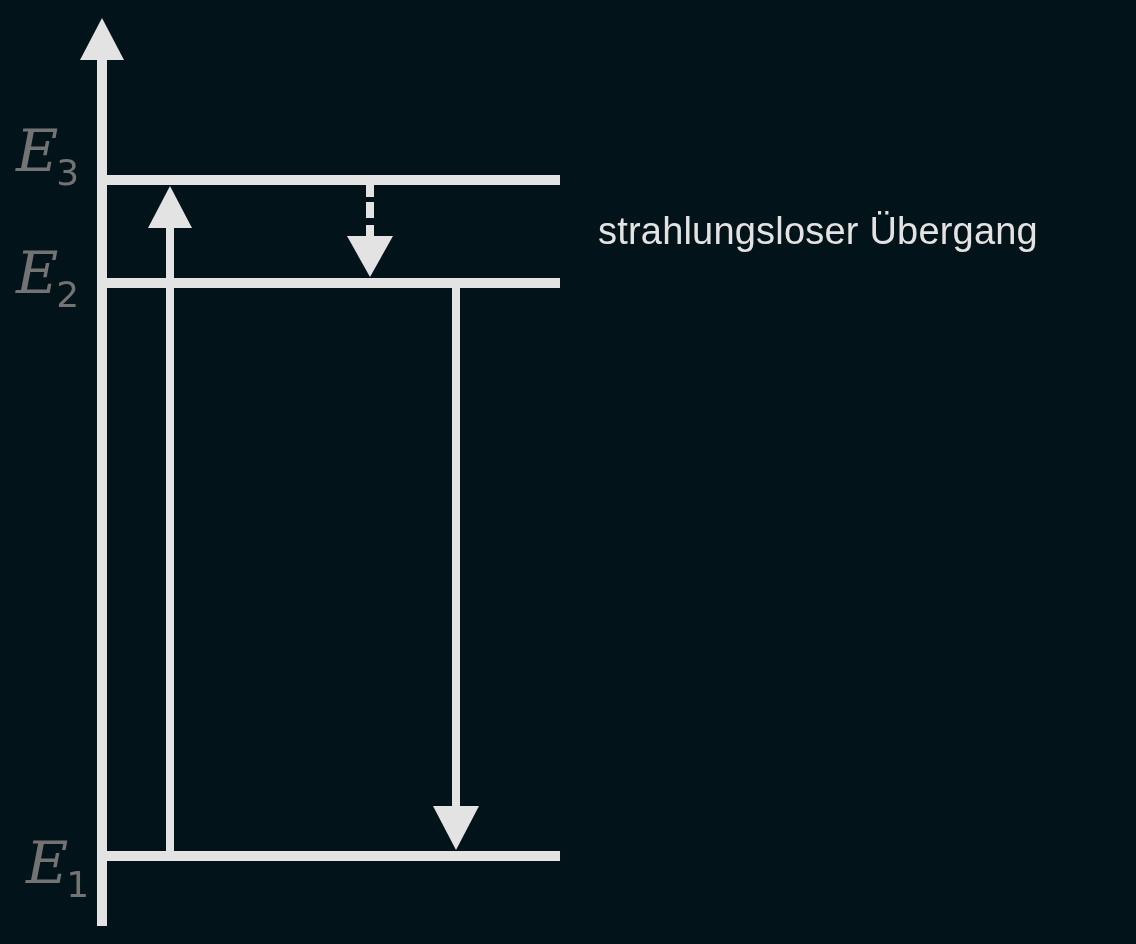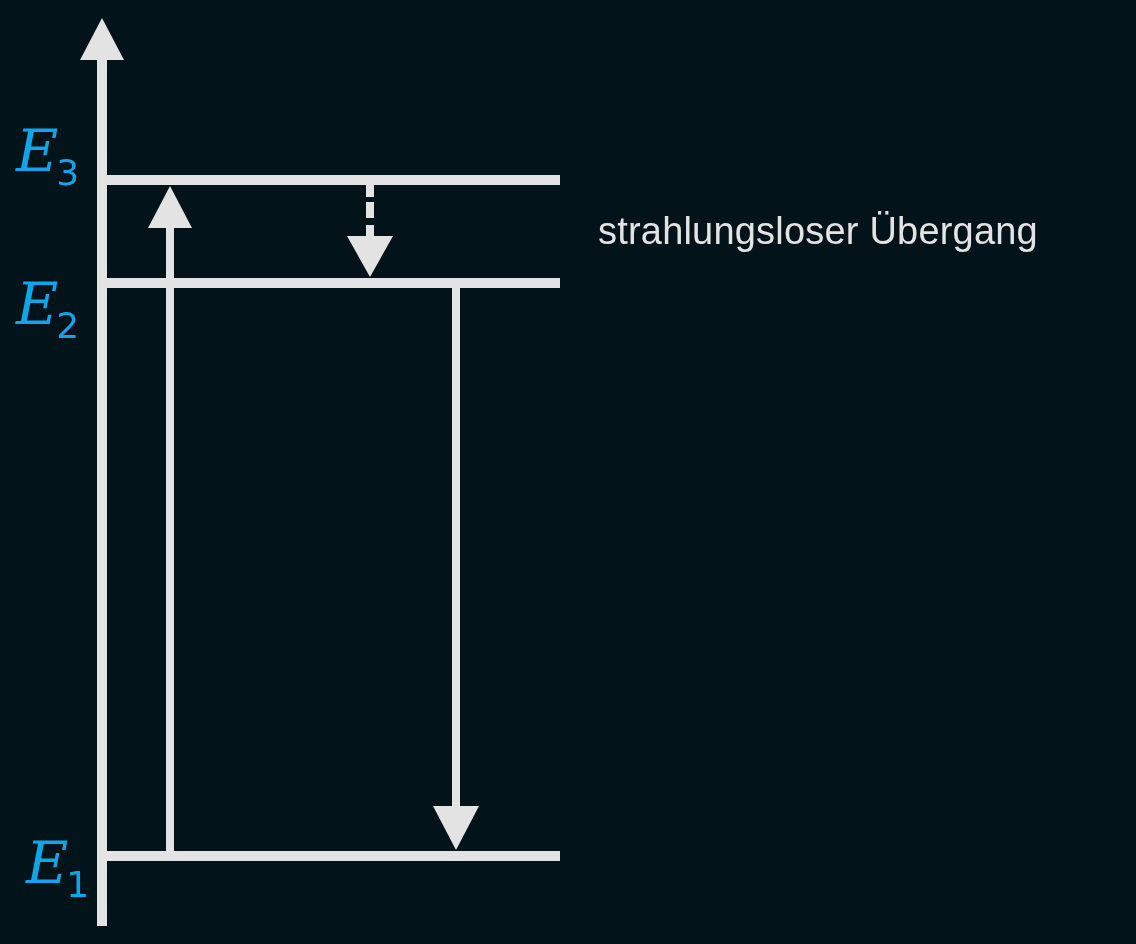--- a/index.html
+++ b/index.html
@@ -6,21 +6,21 @@
     body {
       width: 1136px; height: 944px;
       background: #03131a;
       position: relative;
       overflow: hidden;
       font-family: "Liberation Sans", sans-serif;
     }
     svg.diagram { position: absolute; left: 0; top: 0; }
     .level-label {
       position: absolute;
-      color: #0ea5e9;
+      color: #737373;
       font-family: "DejaVu Serif", serif;
       font-style: italic;
       font-size: 58px;
       line-height: 1;
     }
     .level-label .sub {
       font-style: normal;
       font-family: "DejaVu Sans", sans-serif;
       font-size: 36px;
       position: relative;
@@ -60,20 +60,20 @@
     </g>
 
     <rect x="452" y="288" width="8" height="520"></rect>
     <polygon points="456,850 433,806 479,806"></polygon>
   </g>
 </svg>
 
 <div class="level-label" style="left:16px; top:122px;">
   <span>E</span><span class="sub">3</span>
 </div>
-<div class="level-label" style="left:16px; top:244px;margin-top:31px;">
+<div class="level-label" style="left:16px; top:244px;">
   <span>E</span><span class="sub">2</span>
 </div>
 <div class="level-label" style="left:26px; top:834px;">
   <span>E</span><span class="sub">1</span>
 </div>
 
 <div class="annotation">strahlungsloser Übergang</div>
 
 </body></html>

